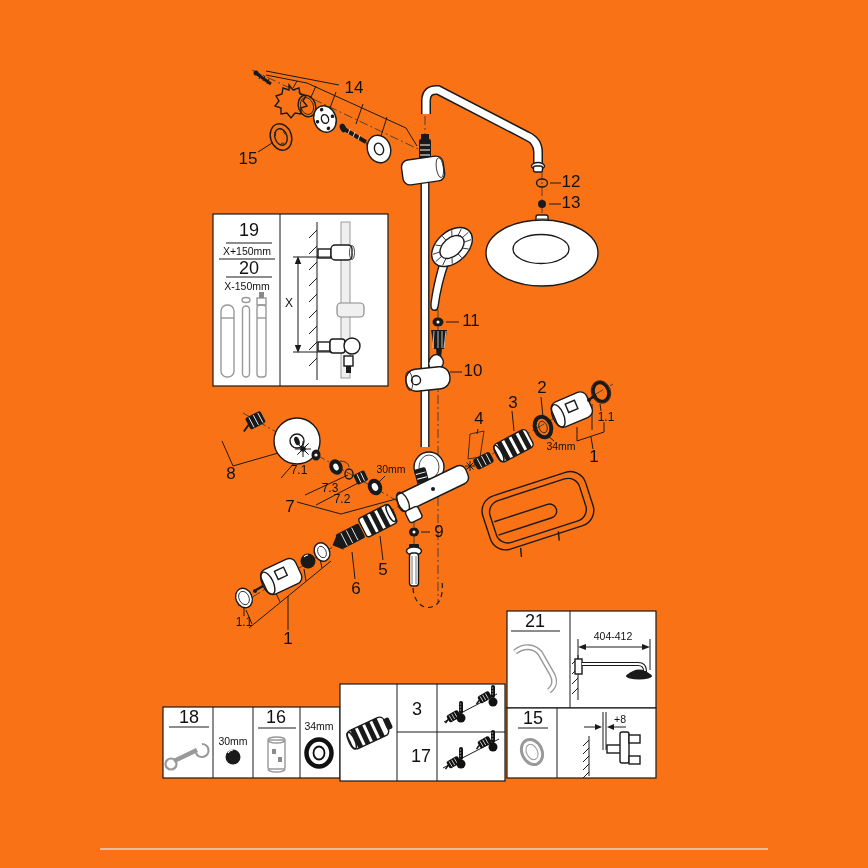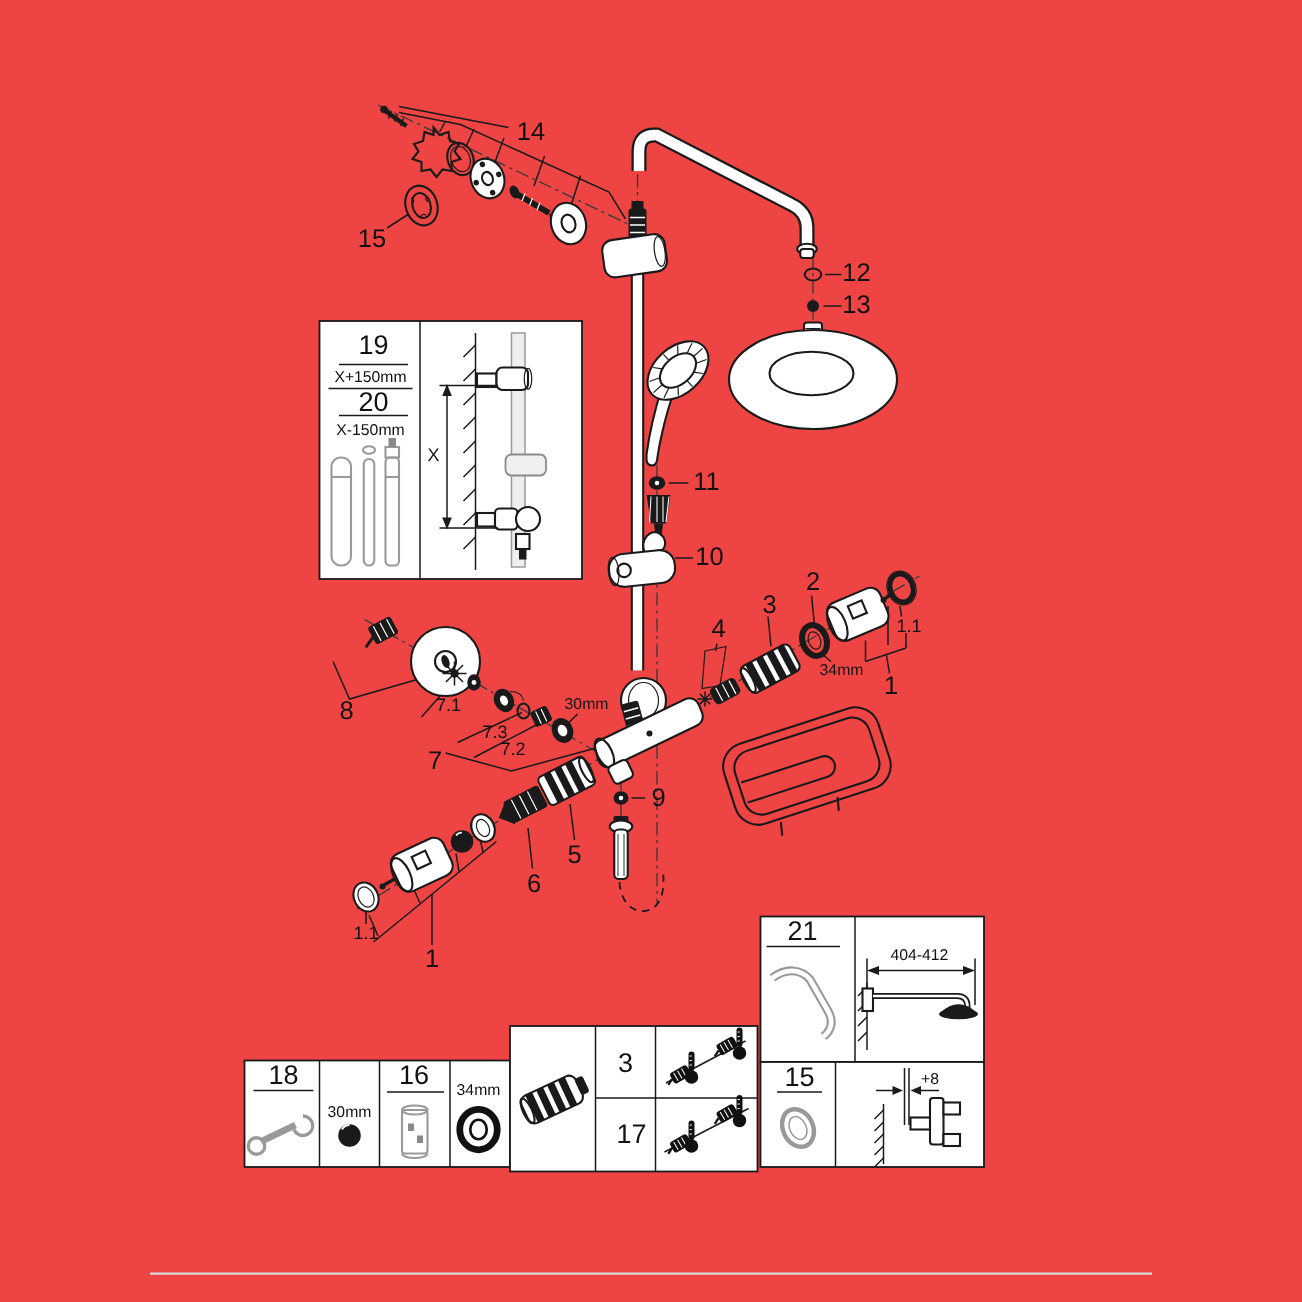--- a/index.html
+++ b/index.html
@@ -1,16 +1,16 @@
 <!DOCTYPE html>
 <html><head>
 <meta charset="utf-8">
 <style>
   html,body{margin:0;padding:0;background:#fff}
-  #stage{position:relative;width:868px;height:868px;background:#ef4444;overflow:hidden;
+  #stage{position:relative;width:868px;height:868px;background:#f97316;overflow:hidden;
          font-family:"Liberation Sans","DejaVu Sans",sans-serif}
   svg{position:absolute;left:0;top:0}
   .s{stroke:#1a1a1a;stroke-width:1.4;fill:none}
   .sw{stroke:#1a1a1a;stroke-width:1.4;fill:#fff}
   .thin{stroke-width:.8}
   .dk{fill:#1a1a1a;stroke:none}
   .gray{stroke:#999;fill:none;stroke-width:1.4}
   .grayfill{fill:#efefef;stroke:#9a9a9a;stroke-width:1}
   .ld{stroke:#1a1a1a;stroke-width:1;fill:none}
   .ax{stroke:#3a3a3a;stroke-width:.9;stroke-dasharray:9 3 2 3;fill:none}

